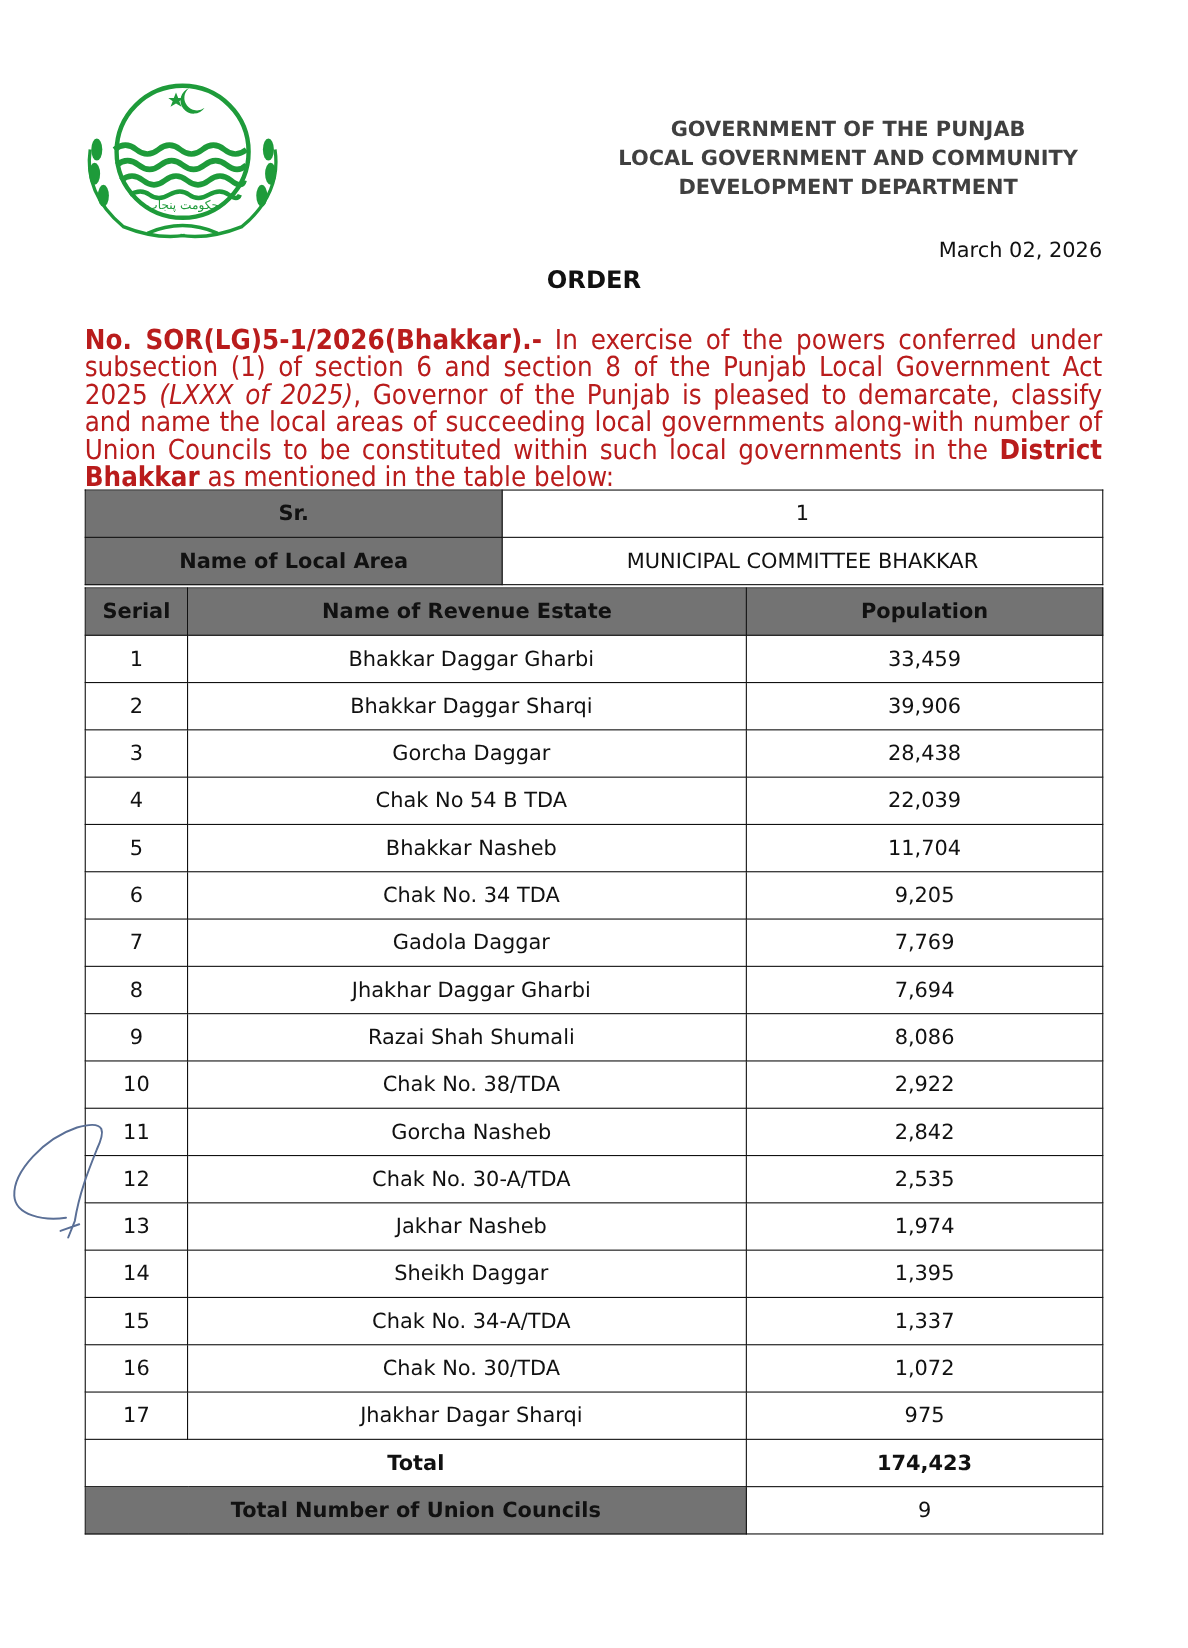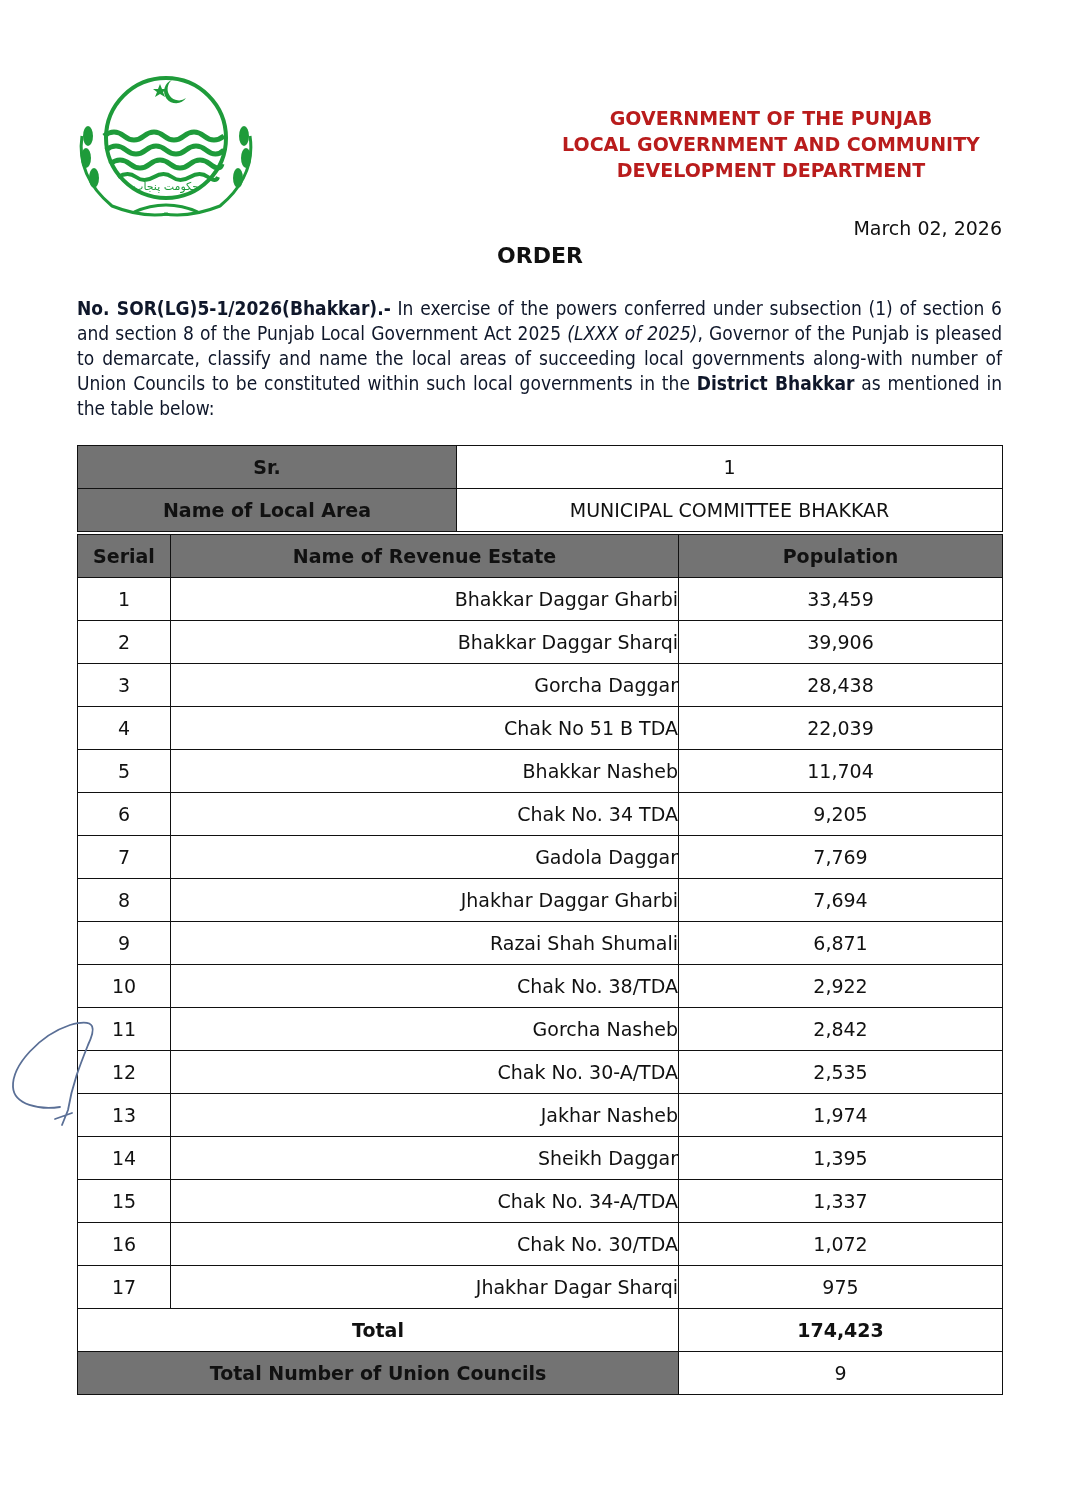--- a/index.html
+++ b/index.html
@@ -1,33 +1,33 @@
 <!DOCTYPE html>
 <html><head>
 <meta charset="utf-8">
 <style>
   html, body { margin:0; padding:0; background:#ffffff; }
   body { width:1080px; height:1498px; position:relative; overflow:hidden;
          font-family:"DejaVu Sans", sans-serif; color:#111; }
   .logo { position:absolute; left:74px; top:66px; width:184px; height:156px; }
   .header { position:absolute; left:540px; width:462px; top:105px; text-align:center;
-            font-weight:bold; font-size:19px; line-height:26px; color:#b91c1c; }
+            font-weight:bold; font-size:19px; line-height:26px; color:#404040; }
   .date { position:absolute; right:78px; top:217px; font-size:19px; color:#111; }
   .title { position:absolute; left:0; width:1080px; top:243px; text-align:center;
            font-weight:bold; font-size:22px; }
-  .para { position:absolute; left:77px; width:925px; top:296px; font-size:19px;
-          line-height:25px; text-align:justify; text-align-last:left; color:#0f172a;
+  .para { position:absolute; left:77px; width:925px; top:296px; font-size:25px;
+          line-height:25px; text-align:justify; text-align-last:left; color:#b91c1c;
           font-family:"DejaVu Sans", sans-serif; font-stretch:condensed; }
   .para b { font-weight:bold; }
   .para i { font-style:italic; }
   table { position:absolute; left:77px; border-collapse:collapse; width:925px; table-layout:fixed; }
   td { border:1.5px solid #111; height:42px; padding:0; font-size:19px; text-align:center; vertical-align:middle; }
   .grey { background:#737373; font-weight:bold; }
   .bold { font-weight:bold; }
-  .left { text-align:right; padding-left:8px; }
+  .left { text-align:center; padding-left:8px; }
   .t1 { top:445px; }
   .t2 { top:534px; }
   .sig { position:absolute; left:0; top:1015px; width:110px; height:125px; }
 </style>
 </head>
 <body>
 
 <svg class="logo" viewBox="0 0 184 156">
   <g fill="none" stroke="#1e9b3a">
     <circle cx="92" cy="72" r="60" stroke-width="4"></circle>
@@ -102,21 +102,21 @@
         <td class="left">Bhakkar Daggar Sharqi</td>
         <td>39,906</td>
       </tr>
   <tr>
         <td>3</td>
         <td class="left">Gorcha Daggar</td>
         <td>28,438</td>
       </tr>
   <tr>
         <td>4</td>
-        <td class="left">Chak No 51 B TDA</td>
+        <td class="left">Chak No 54 B TDA</td>
         <td>22,039</td>
       </tr>
   <tr>
         <td>5</td>
         <td class="left">Bhakkar Nasheb</td>
         <td>11,704</td>
       </tr>
   <tr>
         <td>6</td>
         <td class="left">Chak No. 34 TDA</td>
@@ -128,21 +128,21 @@
         <td>7,769</td>
       </tr>
   <tr>
         <td>8</td>
         <td class="left">Jhakhar Daggar Gharbi</td>
         <td>7,694</td>
       </tr>
   <tr>
         <td>9</td>
         <td class="left">Razai Shah Shumali</td>
-        <td>6,871</td>
+        <td>8,086</td>
       </tr>
   <tr>
         <td>10</td>
         <td class="left">Chak No. 38/TDA</td>
         <td>2,922</td>
       </tr>
   <tr>
         <td>11</td>
         <td class="left">Gorcha Nasheb</td>
         <td>2,842</td>

